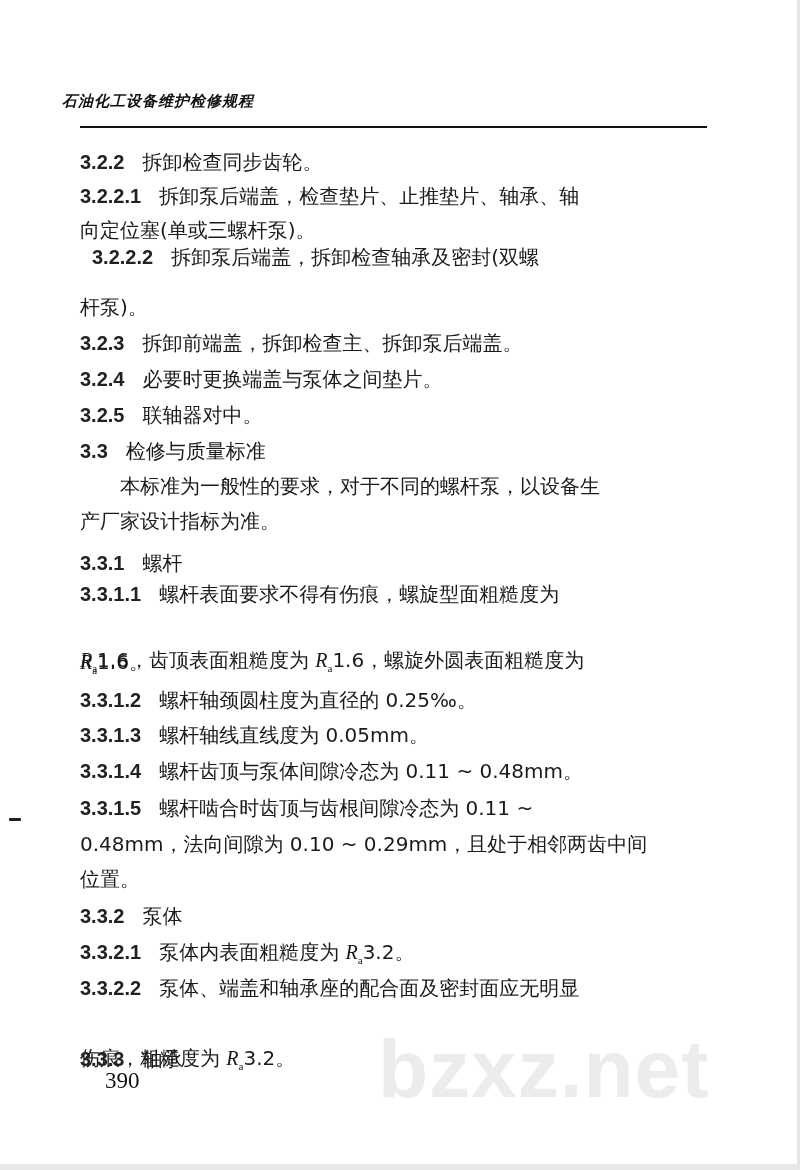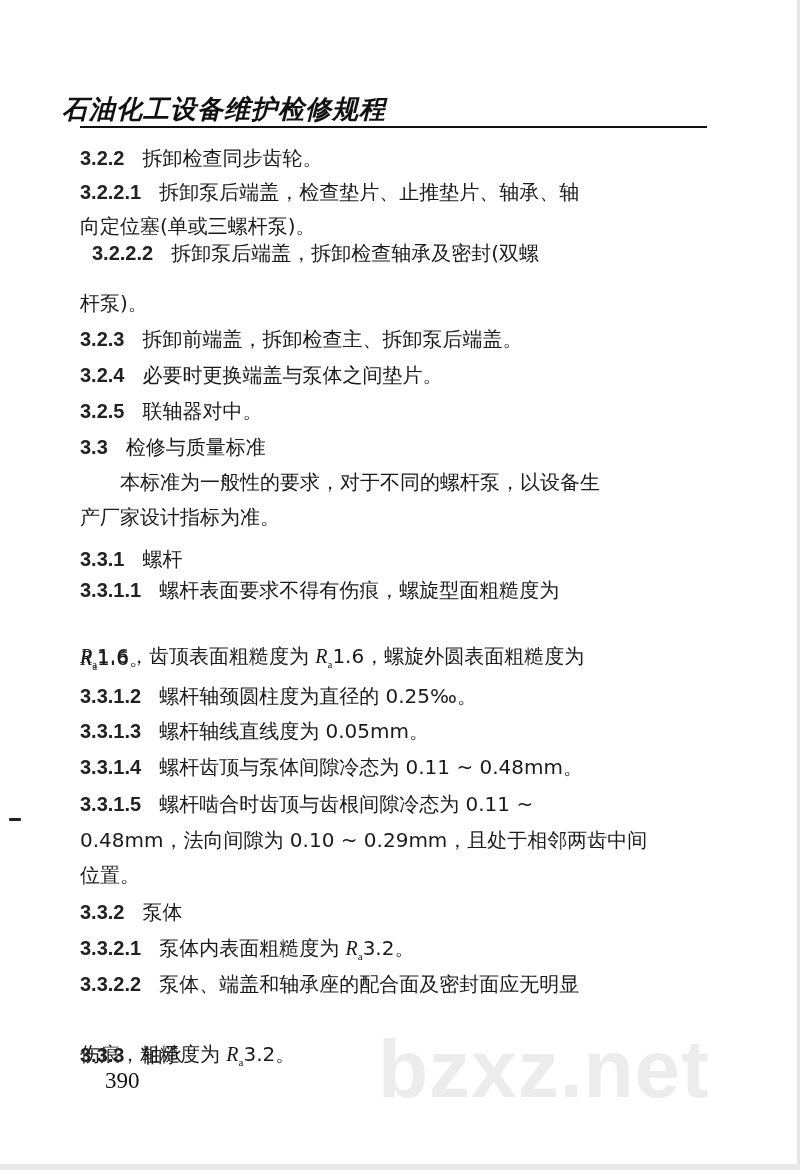--- a/index.html
+++ b/index.html
@@ -4,25 +4,25 @@
 <style>
   html, body { margin:0; padding:0; }
   body {
     width:800px; height:1170px; background:#ffffff; position:relative; overflow:hidden;
     font-family:"DejaVu Sans", sans-serif; color:#1a1a1a;
   }
   .page-edge-right { position:absolute; right:0; top:0; width:3px; height:1170px; background:#e6e6e6; }
   .page-edge-bottom { position:absolute; left:0; bottom:0; width:800px; height:6px; background:#e8e8e8; }
   .running-head {
     position:absolute; left:62px; top:92px; font-family:"DejaVu Serif", serif;
-    font-size:26px; font-style:italic; font-weight:bold; letter-spacing:1px; color:#111;
+    font-size:15px; font-style:italic; font-weight:bold; letter-spacing:1px; color:#111;
   }
   .head-rule { position:absolute; left:80px; top:126px; width:627px; height:2px; background:#111; }
   .line {
-    position:absolute; left:80px; font-size:20px; line-height:28px; white-space:nowrap; color:#1a1a1a;
+    position:absolute; left:80px; font-size:20px; line-height:36px; white-space:nowrap; color:#1a1a1a;
   }
   .num { font-family:"Liberation Sans", sans-serif; font-weight:bold; font-size:20px; color:#222; }
   .gap { display:inline-block; width:18px; }
   .indent { padding-left:40px; }
   .ra { font-family:"Liberation Serif", serif; font-style:italic; }
   .ra sub { font-size:11px; font-style:normal; }
   .page-number {
     position:absolute; left:105px; top:1068px; font-family:"Liberation Serif", serif; font-size:23px; color:#111;
   }
   .watermark {

